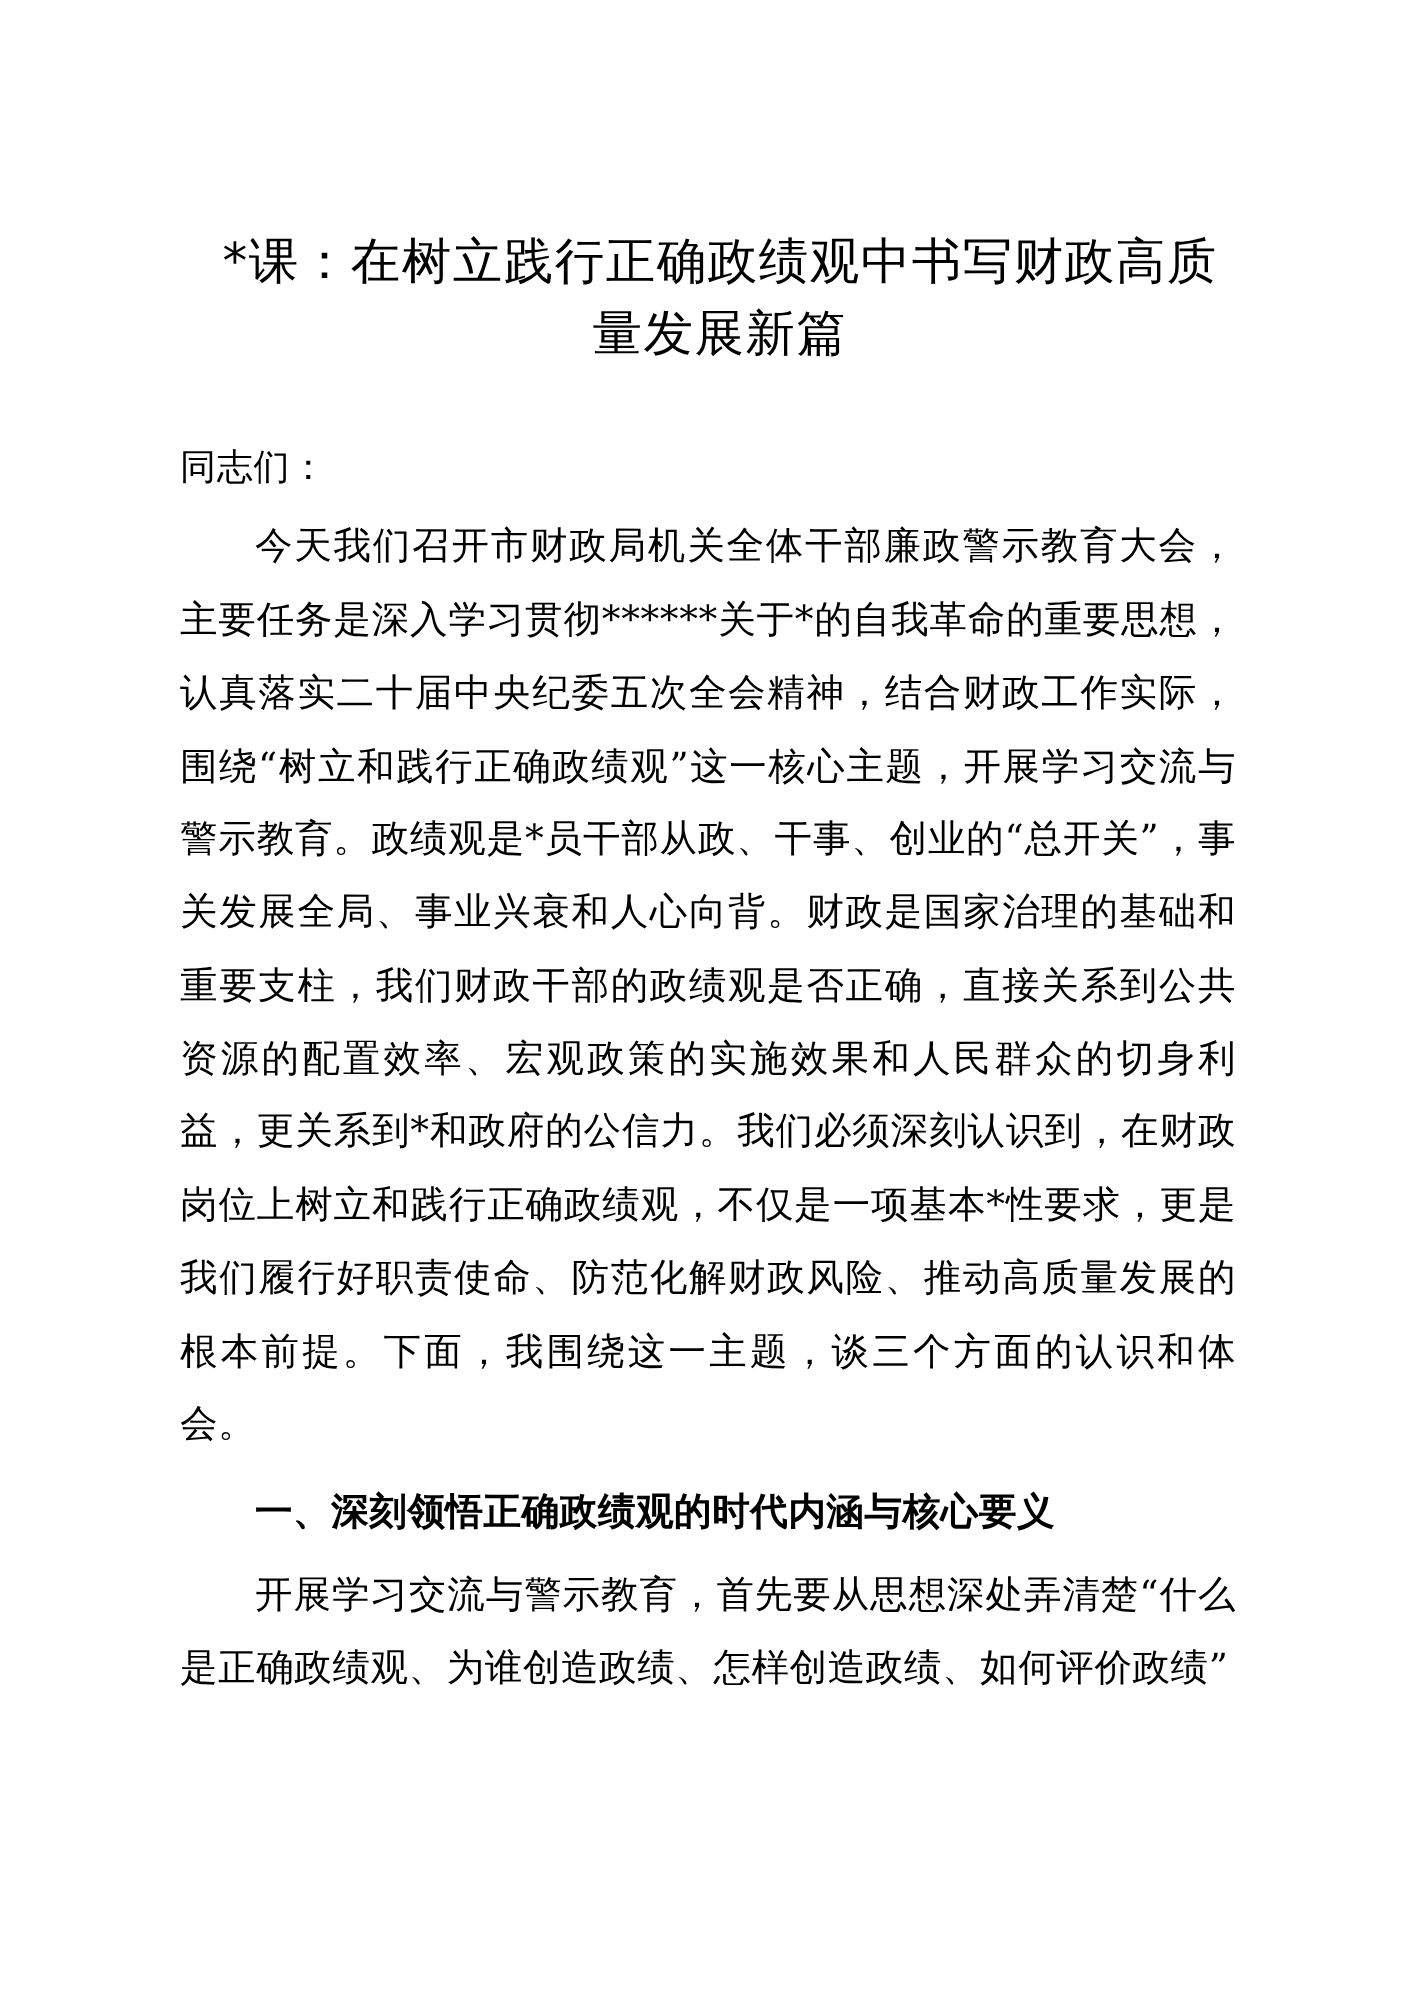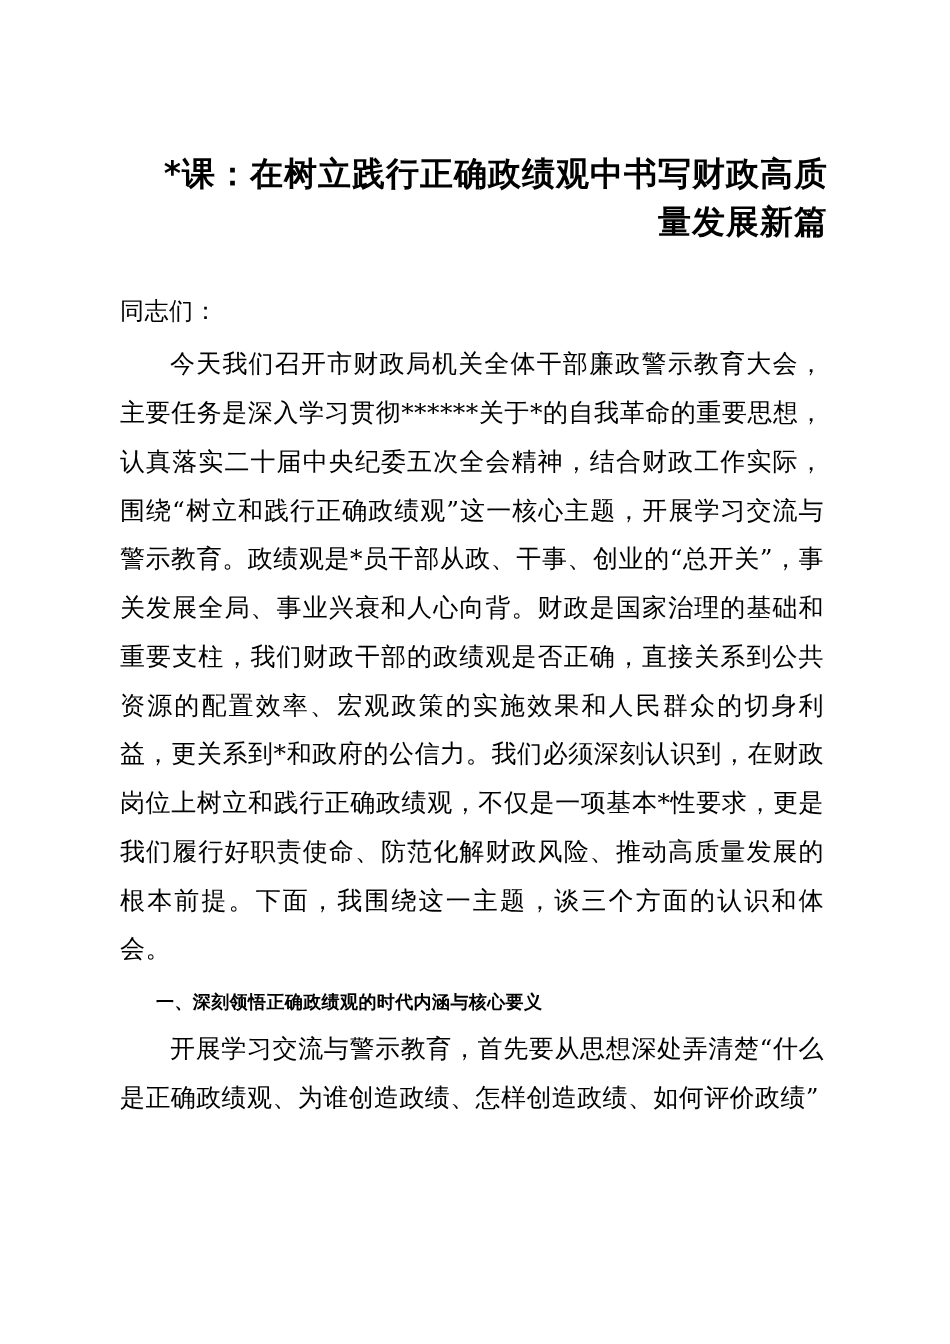--- a/index.html
+++ b/index.html
@@ -16,24 +16,24 @@
   }
   .page {
     box-sizing: border-box;
     width: 950px;
     height: 1344px;
     padding: 150px 110px 0 120px;
     background: #ffffff;
   }
   .doc-title {
     font-family: "DejaVu Sans", "Liberation Sans", sans-serif;
-    font-weight: bold;
+    font-weight: normal;
     font-size: 33px;
     line-height: 1.45;
-    text-align: right;
+    text-align: center;
     letter-spacing: 1px;
     margin: 0 0 42px 0;
     padding: 0 12px;
   }
   .salutation {
     font-size: 24px;
     line-height: 1.95;
     margin: 0 0 6px 0;
     letter-spacing: 0.5px;
   }
@@ -42,21 +42,21 @@
     line-height: 1.95;
     text-align: justify;
     text-justify: inter-ideograph;
     text-indent: 2em;
     margin: 0 16px 8px 0;
     letter-spacing: 0.4px;
   }
   .section-heading {
     font-family: "DejaVu Sans", "Liberation Sans", sans-serif;
     font-weight: bold;
-    font-size: 18px;
+    font-size: 25px;
     line-height: 1.95;
     text-indent: 2em;
     margin: 10px 0 6px 0;
     letter-spacing: 0.4px;
   }
 </style>
 </head>
 <body>
 
 <div class="page">

